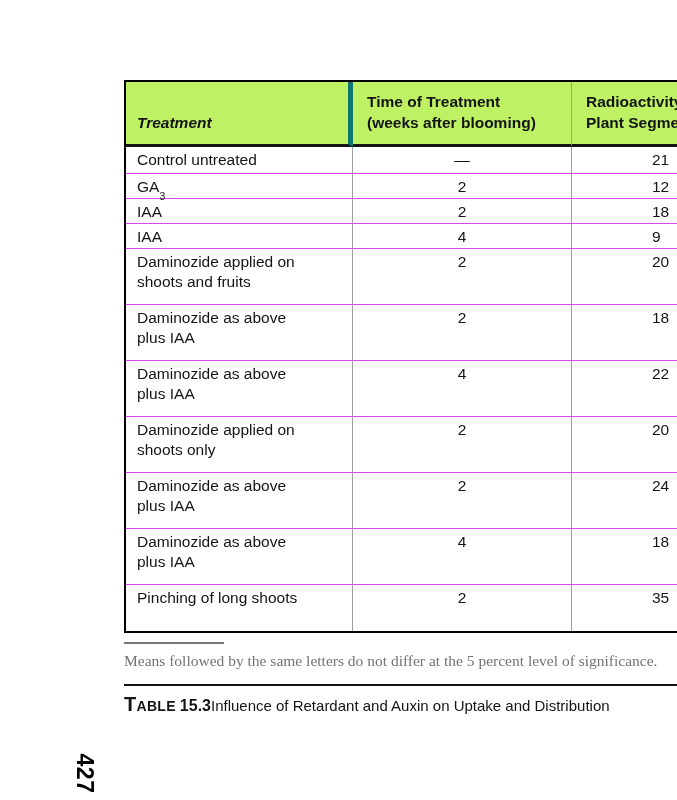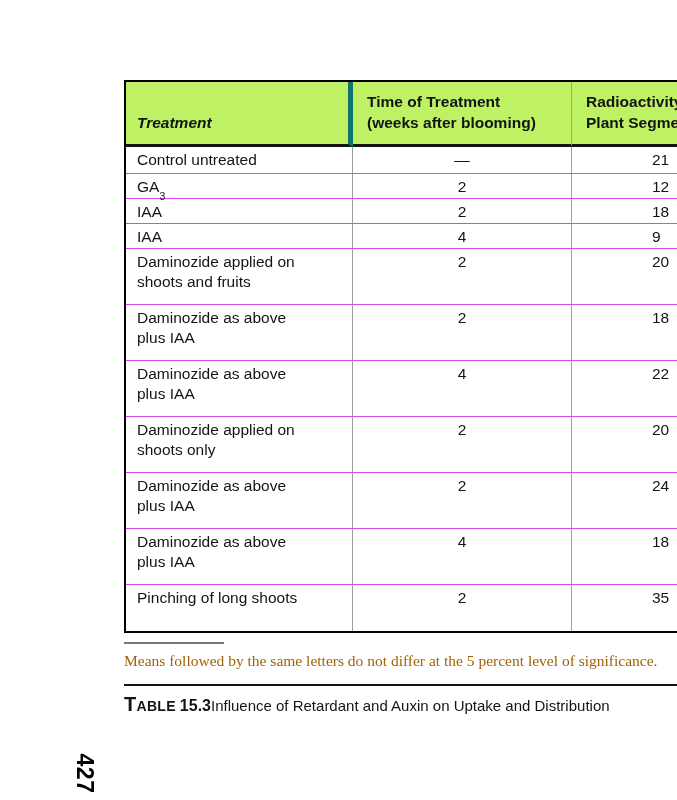--- a/index.html
+++ b/index.html
@@ -49,21 +49,21 @@
   tbody tr:nth-child(2){height:24px;}
   tbody tr:nth-child(3){height:25px;}
   tbody tr:nth-child(4){height:24px;}
   tbody tr:nth-child(n+5){height:56px;}
   tbody tr:nth-child(11){height:46px;}
   sub.chem{font-size:10.5px;position:relative;top:4px;line-height:0;}
   
   .foot-rule{position:absolute;left:124px;top:642px;width:100px;height:2px;background:#787878;}
   .footnote{
     position:absolute;left:124px;top:652px;white-space:nowrap;
-    font-family:"Liberation Serif", serif;font-size:15.5px;color:#a16207;
+    font-family:"Liberation Serif", serif;font-size:15.5px;color:#737373;
   }
   .cap-rule{position:absolute;left:124px;top:684px;width:560px;height:2px;background:#141414;}
   .caption{
     position:absolute;left:124px;top:693px;white-space:nowrap;
     font-size:15px;
   }
   .cap-label{font-weight:bold;font-variant:small-caps;font-size:20px;letter-spacing:0.3px;}
   .cap-num{font-weight:bold;font-size:16px;margin-left:4px;margin-top:32px;}
   .cap-title{font-size:15px;}
 </style>

